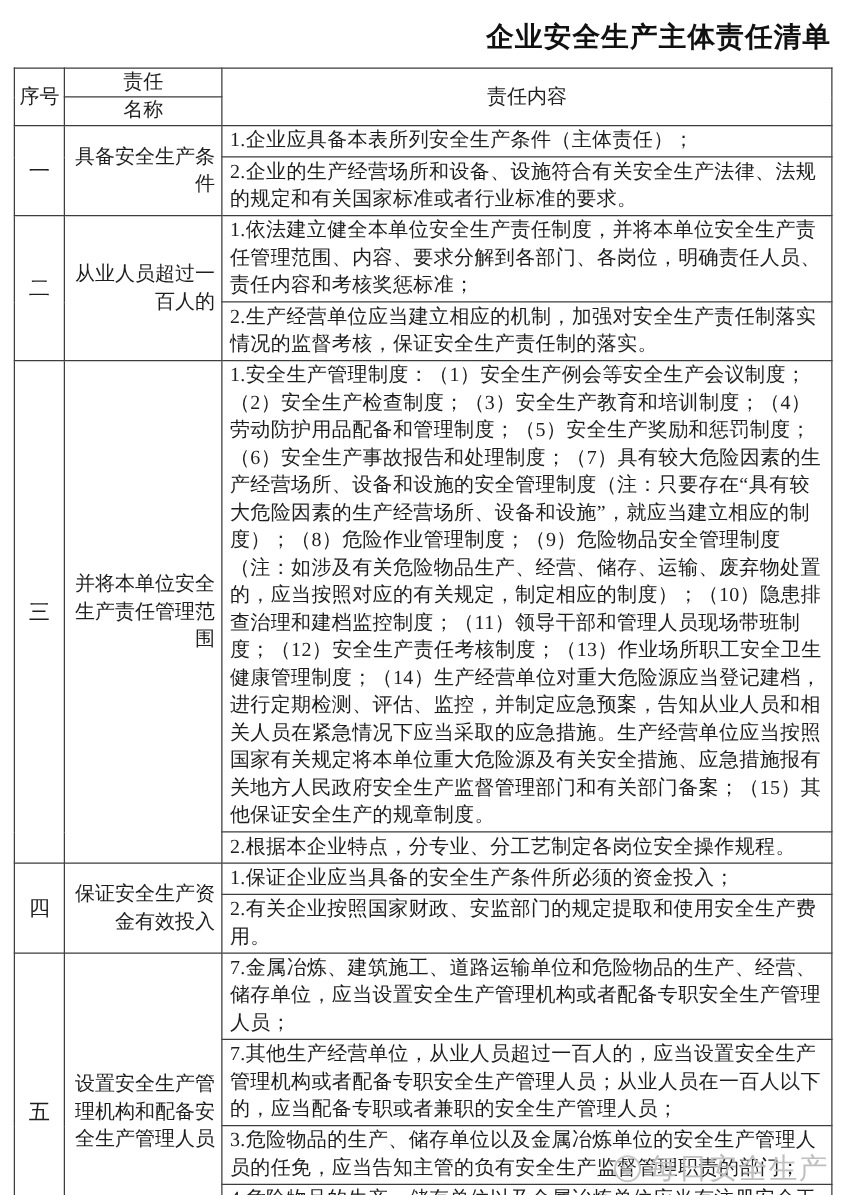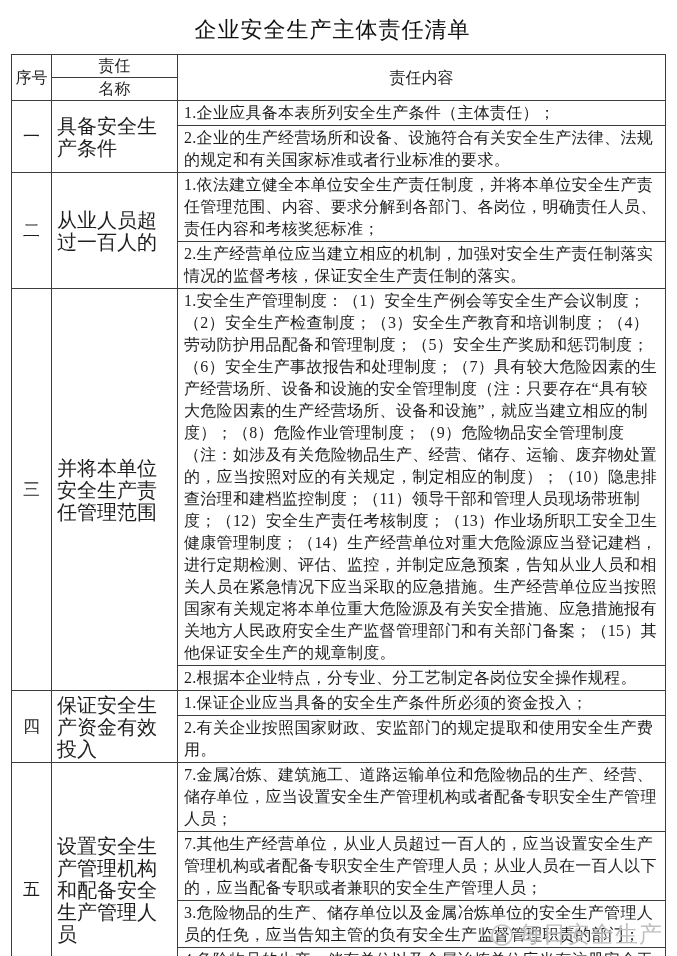--- a/index.html
+++ b/index.html
@@ -10,23 +10,23 @@
   body {
     width: 677px;
     height: 956px;
     position: relative;
     overflow: hidden;
     font-family: "Liberation Serif", serif;
     color: #1e1e1e;
   }
   .page-title {
     margin: 15px 12px 9px 0;
-    text-align: center;
+    text-align: right;
     font-size: 22px;
-    font-weight: normal;
+    font-weight: bold;
     letter-spacing: 1px;
     color: #111111;
   }
   table.resp-table {
     width: 655px;
     margin: 0 auto;
     border-collapse: collapse;
     table-layout: fixed;
   }
   .resp-table th, .resp-table td {
@@ -40,23 +40,23 @@
     text-align: center;
     padding: 0;
     line-height: 22px;
   }
   .cell-index {
     text-align: center;
     vertical-align: middle;
     font-size: 17px;
   }
   .cell-name {
-    text-align: left;
+    text-align: right;
     vertical-align: middle;
-    font-size: 20px;
+    font-size: 16px;
     line-height: 22px;
     padding: 1px 5px;
     word-break: break-all;
   }
   .cell-content {
     font-size: 16px;
     line-height: 22px;
     padding: 1px 4px 1px 6px;
     text-align: left;
     vertical-align: middle;

